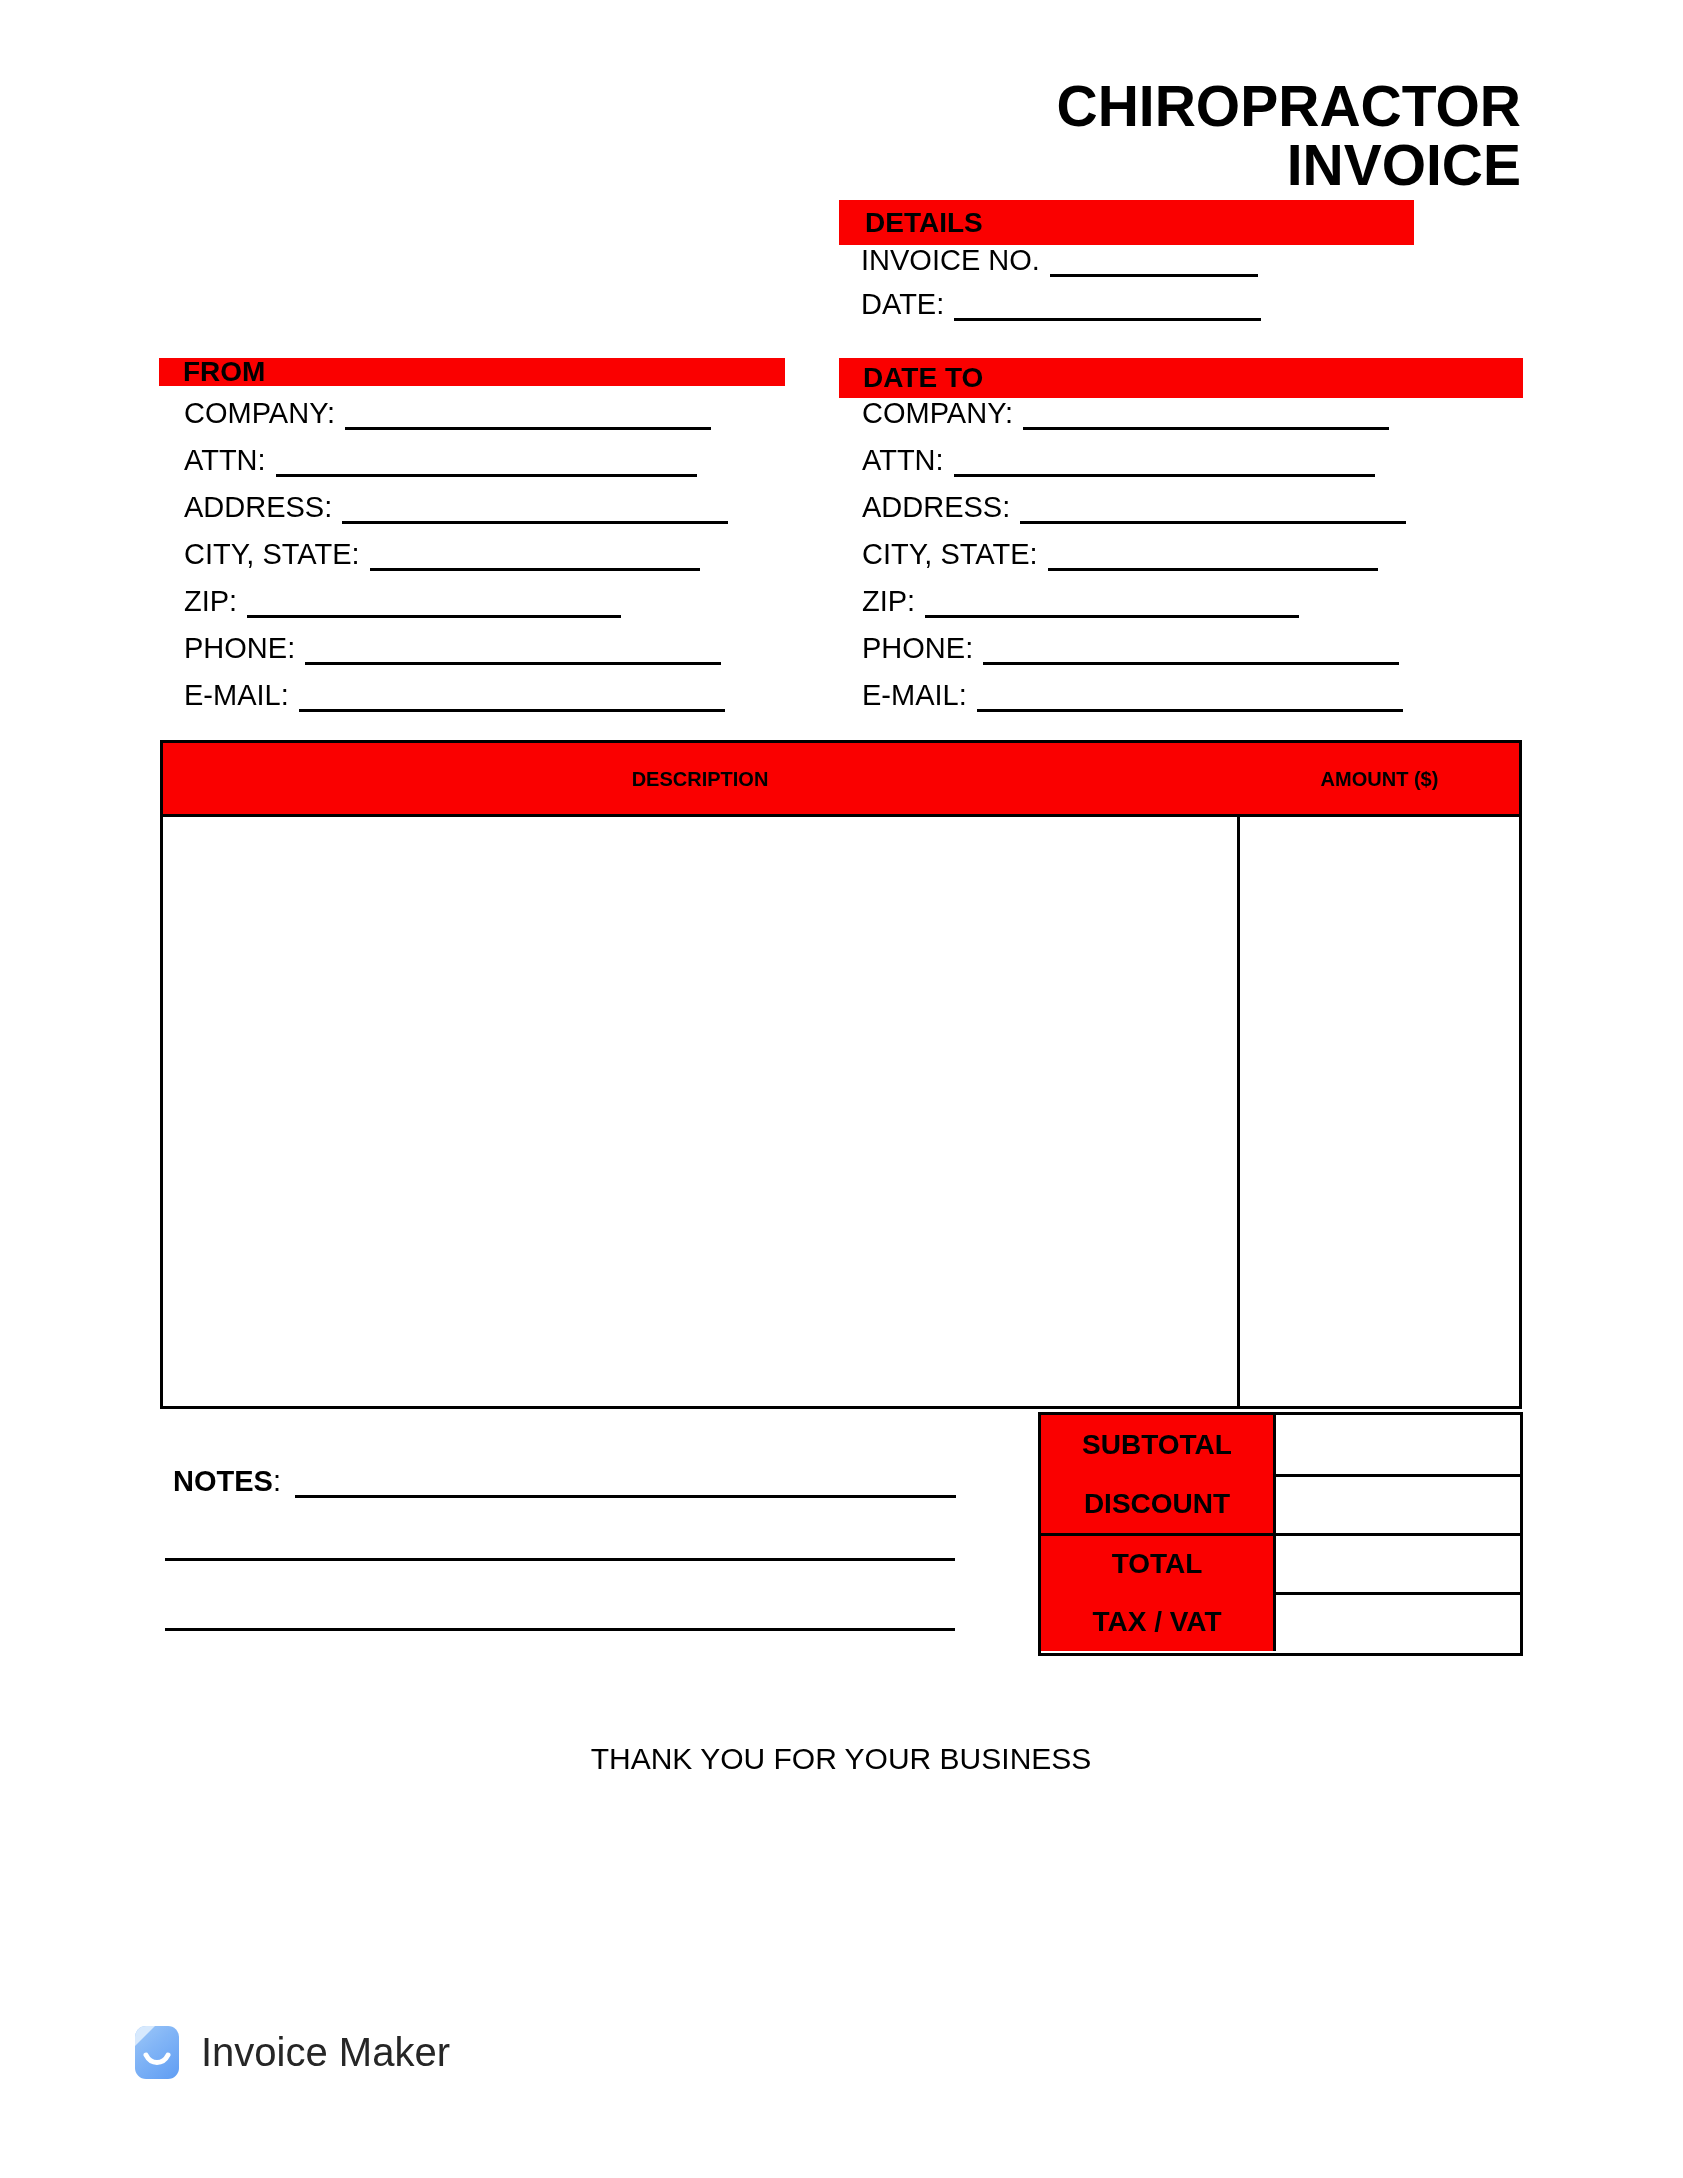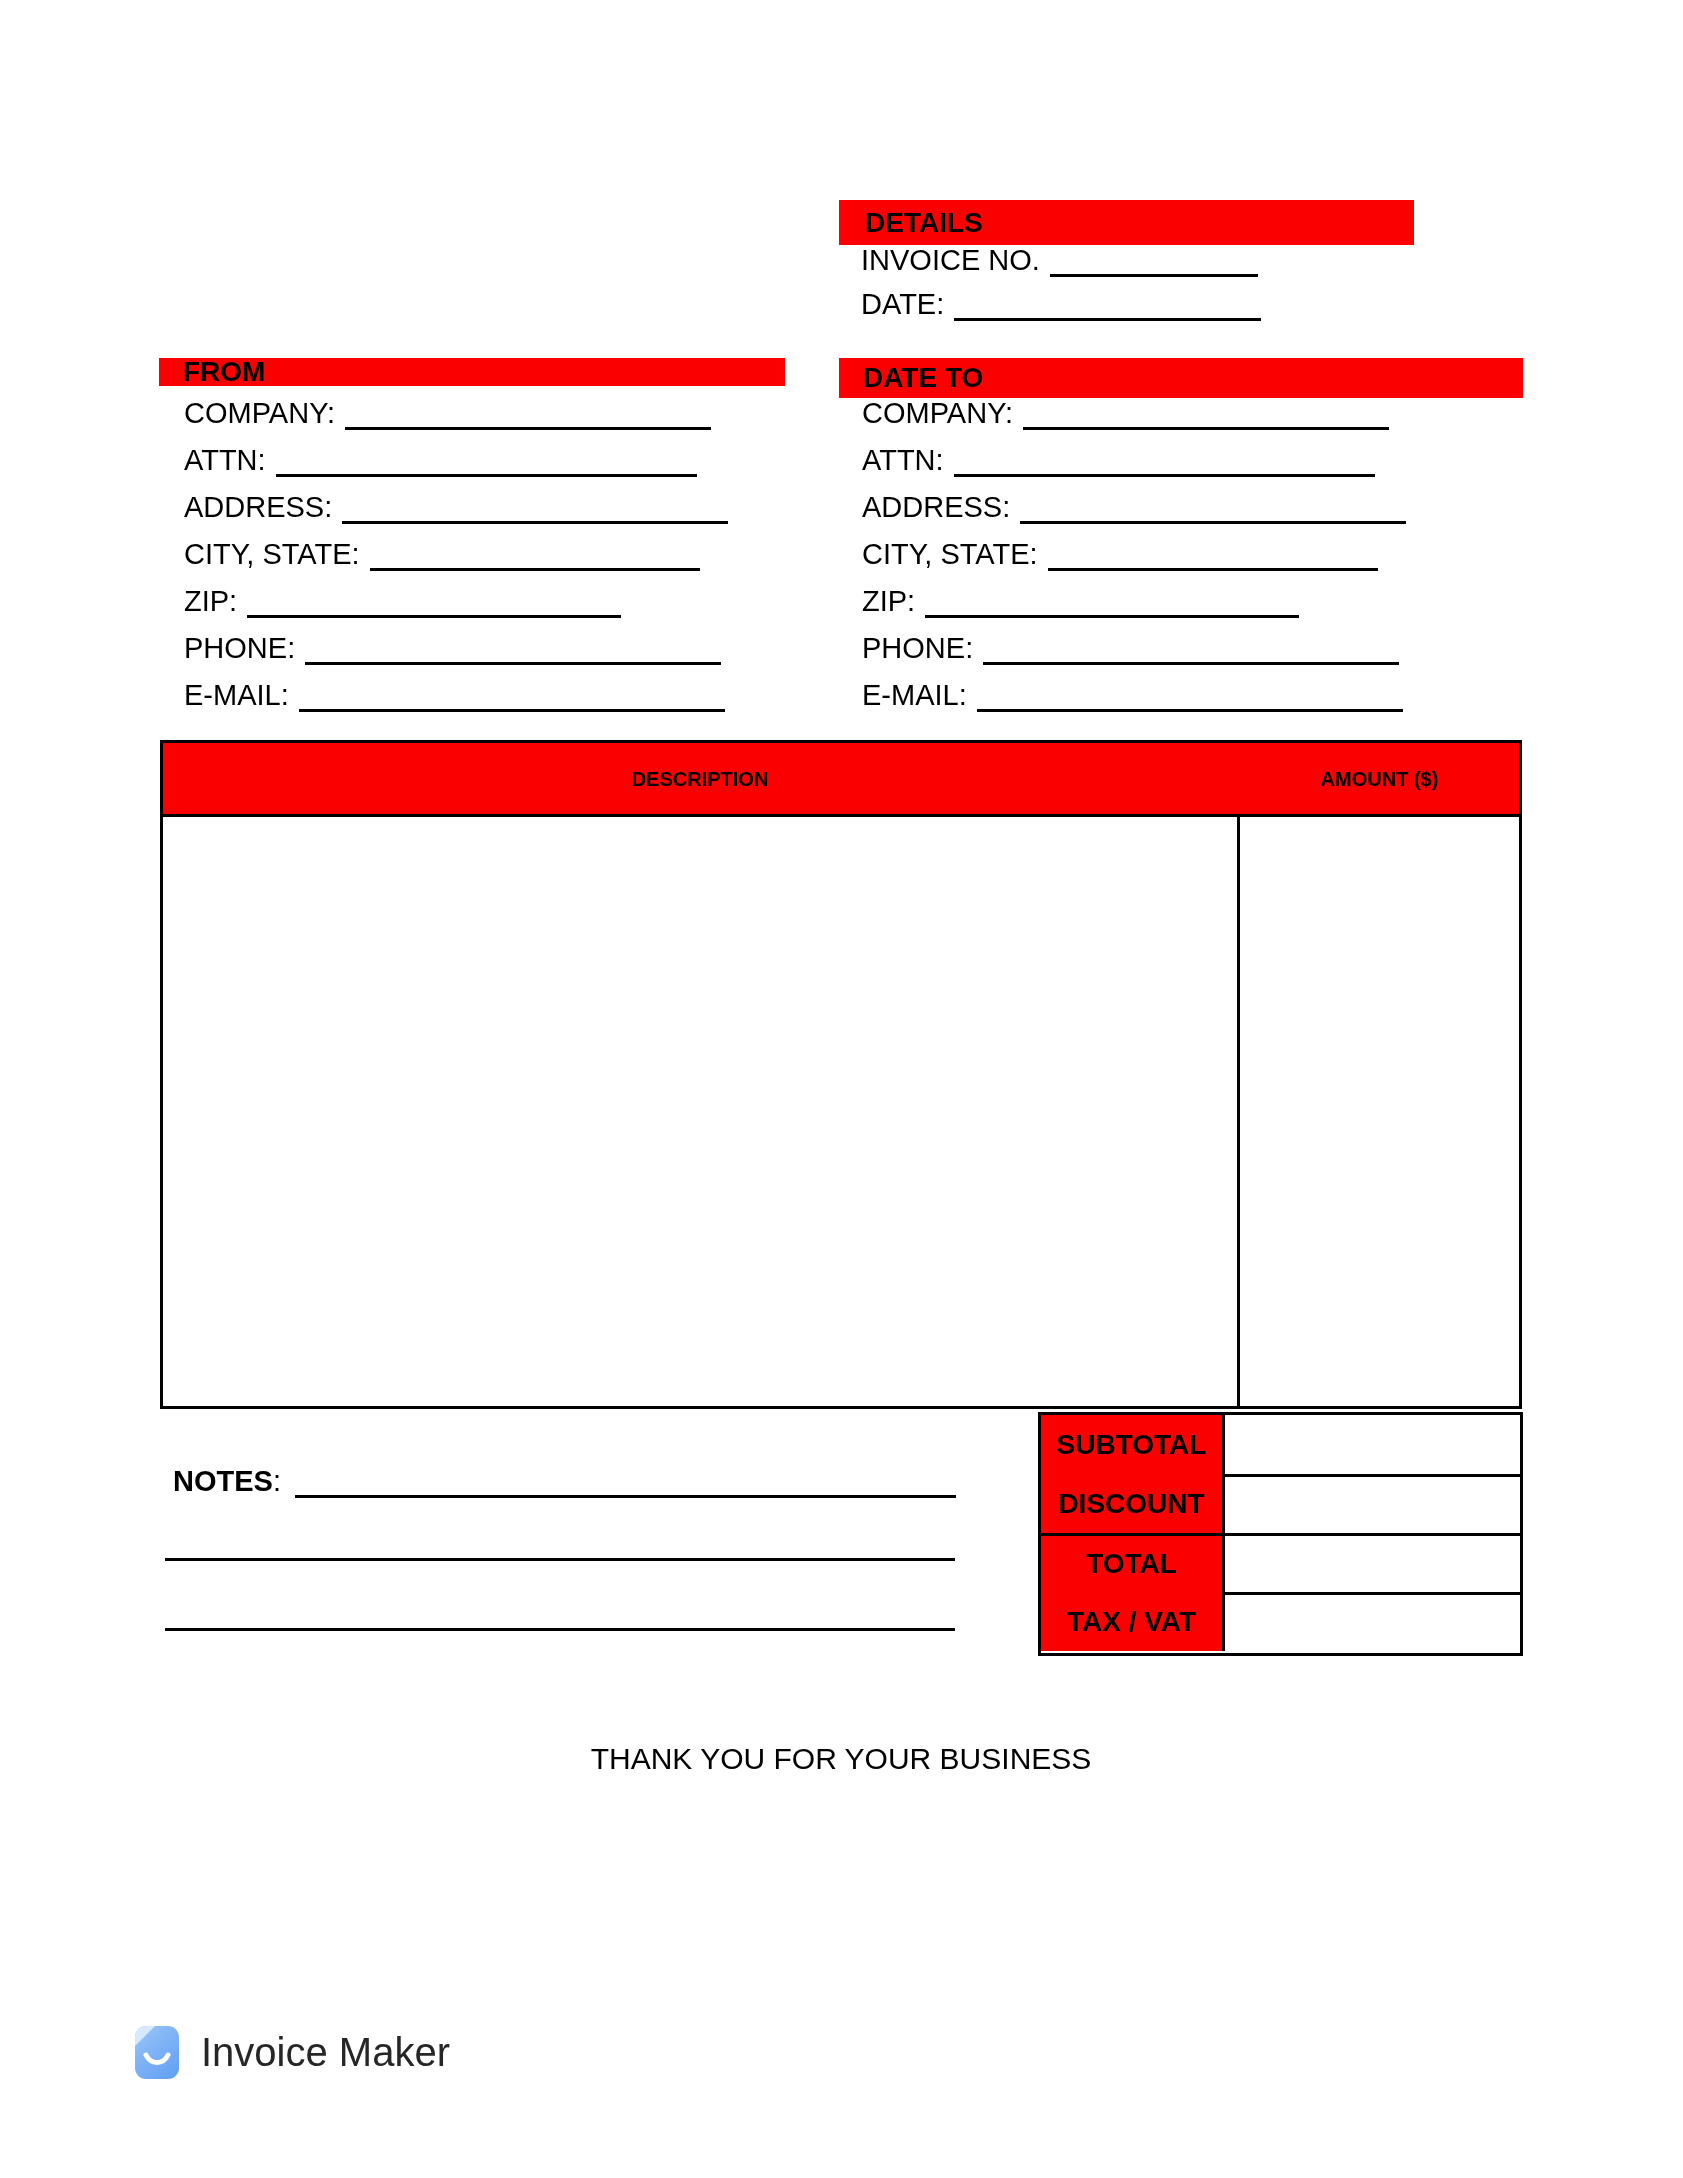--- a/index.html
+++ b/index.html
@@ -56,21 +56,21 @@
   .items-body { position:relative; height:589px; background:#fff; }
   .col-divider { position:absolute; left:1074px; top:0; bottom:0; width:3px; background:#000; }
 
   
   .totals {
     position:absolute; left:1038px; top:1412px; width:485px; height:244px;
     border:3px solid #000; box-sizing:border-box; background:#fff;
   }
   .trow { display:flex; height:59px; }
   .tlabel {
-    width:184px; background:#fa0000; border-right:3px solid #000; box-sizing:border-box;
+    width:235px; background:#fa0000; border-right:3px solid #000; box-sizing:border-box;
     display:flex; align-items:center; justify-content:center;
     font-weight:bold; font-size:28px;
   }
   .tvalue { flex:1; background:#fff; box-sizing:border-box; }
   .sep-value .tvalue { border-top:3px solid #000; }
   .sep-all .tvalue { border-top:3px solid #000; }
   .sep-all .tlabel { border-top:3px solid #000; }
 
   
   .notes-row { position:absolute; left:165px; top:1465px; }
@@ -96,20 +96,24 @@
     clip-path:polygon(0 0, 100% 0, 0 100%); border-top-left-radius:11px;
   }
   .logo-smile { position:absolute; left:8px; top:26px; }
   .logo-text { margin-left:22px; font-size:40px; color:#262626; }
 </style>
 </head>
 <body>
 
 <div class="page">
 
+  <div class="title">
+    <div>CHIROPRACTOR</div>
+    <div>INVOICE</div>
+  </div>
 
   <div class="bar details-bar">
     <span>DETAILS</span>
   </div>
   <div class="details-rows">
     <div class="frow">
       <span class="lbl">INVOICE NO.</span>
       <span class="uline" style="width:208px"></span>
     </div>
     <div class="frow">

